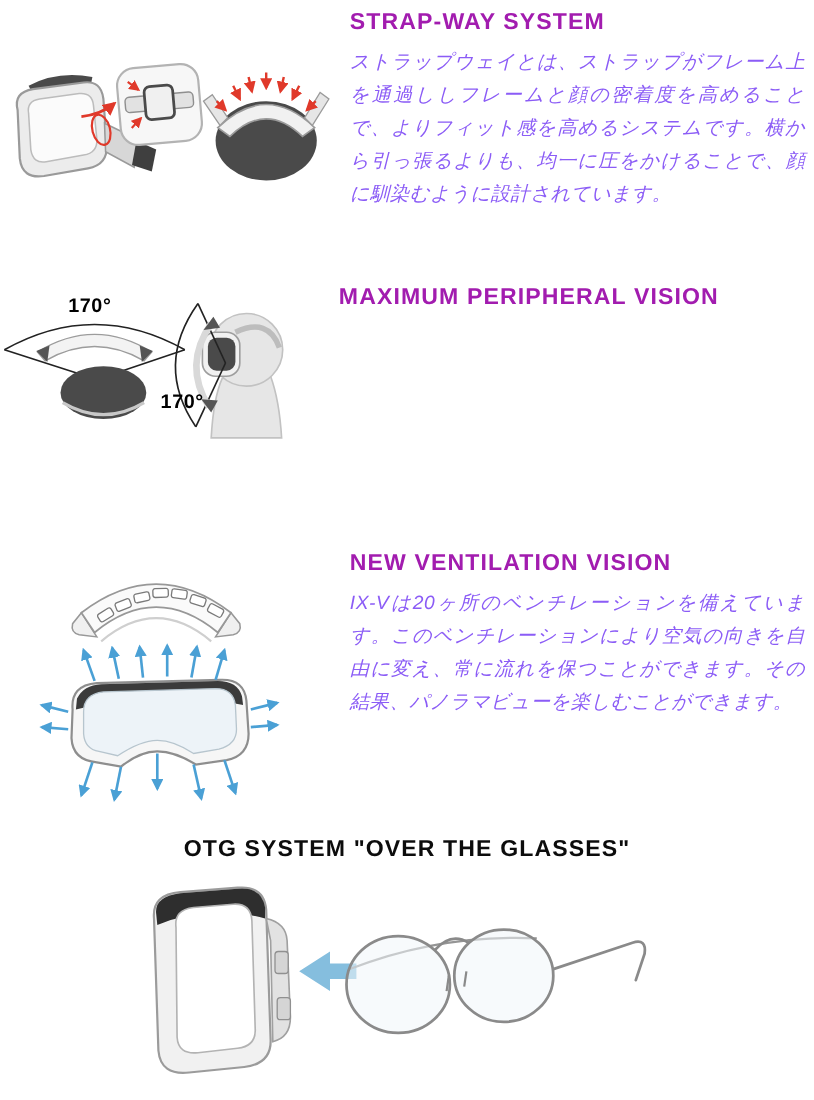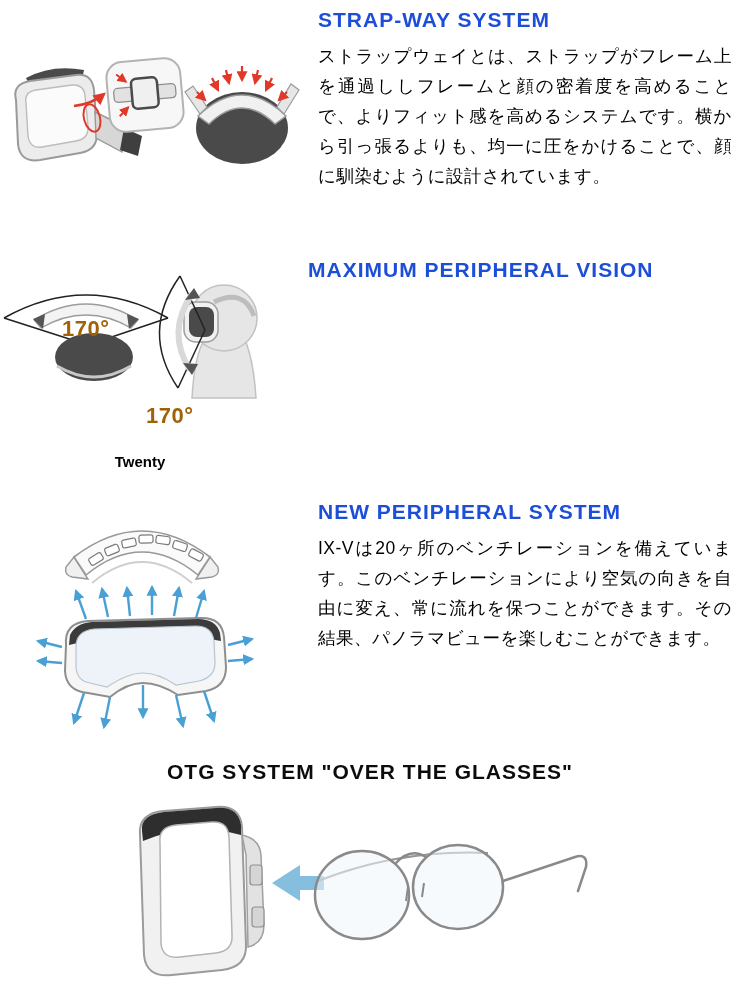--- a/index.html
+++ b/index.html
@@ -1,27 +1,27 @@
 <!DOCTYPE html>
 <html><head>
 <meta charset="utf-8">
 <style>
   * { margin:0; padding:0; box-sizing:border-box; }
   html,body { background:#ffffff; }
   body { font-family:"Liberation Sans","DejaVu Sans",sans-serif; color:#1a1a1a; }
   .page { position:relative; width:740px; height:1000px; margin:0 auto; background:#ffffff; overflow:hidden; }
 
   .copy { position:absolute; width:414px; }
-  .sec-title { font-size:21px; font-weight:700; letter-spacing:1px; color:#1d4ed8; margin-bottom:9px; white-space:nowrap; }
-  .sec-body { font-size:17.5px; line-height:30px; letter-spacing:0.5px; color:#000000; text-align:justify; }
+  .sec-title { font-size:21px; font-weight:700; letter-spacing:1px; color:#a21caf; margin-bottom:9px; white-space:nowrap; }
+  .sec-body { font-size:17.5px; line-height:30px; letter-spacing:0.5px; color:#8b5cf6; text-align:justify;font-style:italic; }
 
   .illus { position:absolute; }
   .illus svg { display:block; }
 
-  .angle-label { position:absolute; font-size:22px; font-weight:700; color:#a16207; letter-spacing:0.5px;margin-top:48px; }
+  .angle-label { position:absolute; font-size:18px; font-weight:700; color:#000000; letter-spacing:0.5px; }
 
   .vent-label { position:absolute; left:30px; top:452px; width:220px; text-align:center;
                 font-size:15px; font-weight:700; line-height:19px; color:#000; }
 
   .otg-title { position:absolute; left:0; top:760px; width:740px; text-align:center;
                font-size:21px; font-weight:700; letter-spacing:1px; color:#0c0c0c; }
 </style>
 </head>
 <body>
 
@@ -101,21 +101,20 @@
     </svg>
     <span class="angle-label" style="left:62px; top:6px;">170°</span>
     <span class="angle-label" style="left:146px; top:93px;">170°</span>
   </div>
 
   <div class="copy" style="left:308px; top:258px;">
     <div class="sec-title">MAXIMUM PERIPHERAL VISION</div>
   </div>
 
   <div class="vent-label">
-    <span style="display:block;">Twenty</span>
   </div>
 
   <div class="illus" style="left:0; top:495px; width:300px; height:260px;">
     <svg width="300" height="260" viewBox="0 0 300 260">
       <defs>
         <marker id="arrB" viewBox="0 0 10 10" refX="8" refY="5" markerWidth="4.6" markerHeight="4.6" orient="auto-start-reverse">
           <path d="M0,0 L10,5 L0,10 z" fill="#4aa0d5"></path>
         </marker>
       </defs>
       <g>
@@ -152,21 +151,21 @@
           <path d="M62,152 L38,146" marker-end="url(#arrB)"></path>
           <path d="M62,168 L38,166" marker-end="url(#arrB)"></path>
           <path d="M228,150 L252,144" marker-end="url(#arrB)"></path>
           <path d="M228,166 L252,164" marker-end="url(#arrB)"></path>
         </g>
       </g>
     </svg>
   </div>
 
   <div class="copy" style="left:318px; top:500px;">
-    <div class="sec-title">NEW PERIPHERAL SYSTEM</div>
+    <div class="sec-title">NEW VENTILATION VISION</div>
     <div class="sec-body">IX-Vは20ヶ所のベンチレーションを備えています。このベンチレーションにより空気の向きを自由に変え、常に流れを保つことができます。その結果、パノラマビューを楽しむことができます。</div>
   </div>
 
   <div class="otg-title">OTG SYSTEM "OVER THE GLASSES"</div>
 
   <div class="illus" style="left:120px; top:795px; width:500px; height:200px;">
     <svg width="500" height="200" viewBox="0 0 500 200">
       <g>
         <path d="M20,40 Q18,18 44,16 L96,12 Q120,10 122,32 L126,150 Q127,172 102,175 L52,180 Q26,183 24,160 Z" fill="#f1f1f1" stroke="#9b9b9b" stroke-width="2"></path>
         <path d="M22,36 Q20,20 44,17 L96,13 Q118,11 121,30 L121,40 Q70,26 23,46 Z" fill="#2e2e2e"></path>

